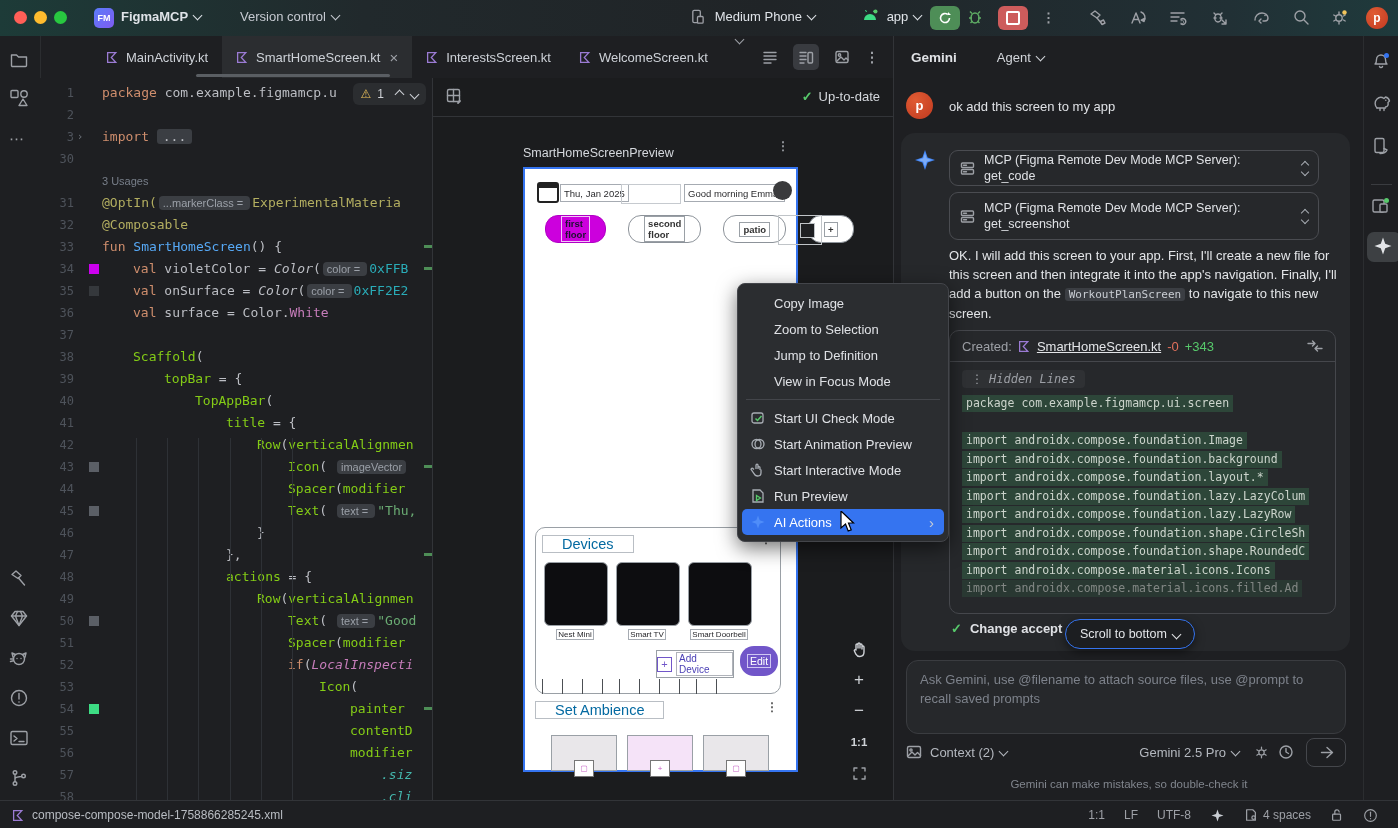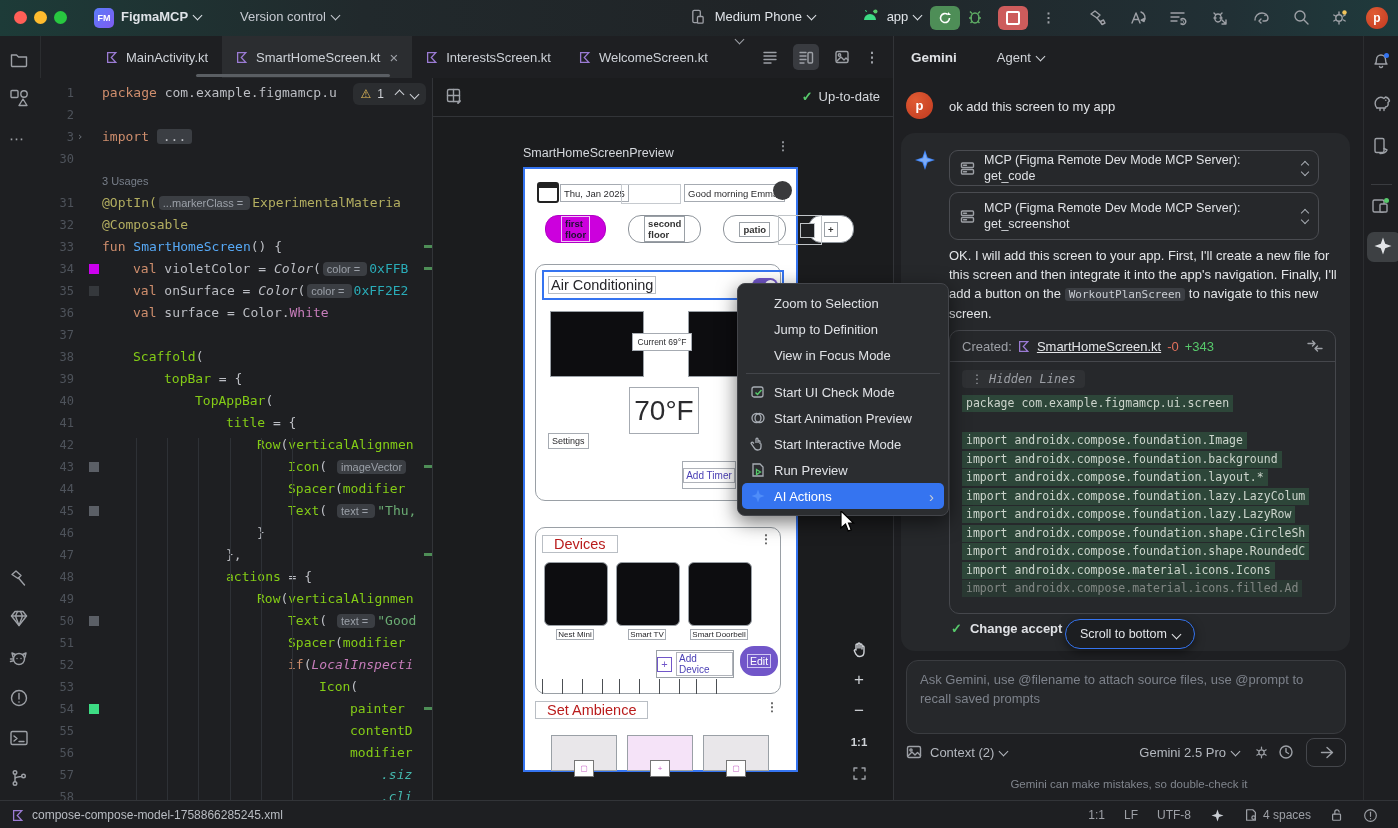--- a/index.html
+++ b/index.html
@@ -93,21 +93,21 @@
   .blackbox{position:absolute;top:46px;height:64px;background:#0d0d10;border:1px solid #9aa0a6;}
   .bb1{left:14px;width:92px;} .bb2{left:152px;width:86px;}
   .ac-cur{position:absolute;left:96px;top:68px;width:58px;height:16px;font-size:8.5px;z-index:2;}
   .ac-temp{position:absolute;left:93px;top:122px;width:68px;height:45px;font-size:28px;}
   .ac-settings{position:absolute;left:12px;top:168px;height:14px;font-size:9px;padding:0 3px;}
   .ac-addtimer{position:absolute;left:146px;top:196px;width:52px;height:26px;font-size:10px;color:#4a3fb5;}
   .ac-addtimer span{border:1px solid #b0b3ba;padding:1px 2px;}
   .pbtn{background:#7156c9;color:#fff;display:flex;align-items:center;justify-content:center;}
   .ac-pbtn{position:absolute;left:204px;top:190px;width:36px;height:32px;border-radius:9px;font-size:11px;overflow:hidden;}
   #dev-card{top:358px;height:165px;}
-  .sec-title{font-size:14.5px;border:1px solid #b9bec4;padding:0 11px;background:#fff;color:#b91c1c;}
+  .sec-title{font-size:14.5px;border:1px solid #b9bec4;padding:0 19px;background:#fff;color:#0369a1;}
   #dev-title{position:absolute;left:6px;top:7px;}
   #dev-dots{position:absolute;right:8px;top:9px;color:#555;}
   .devgrid{position:absolute;left:8px;top:34px;display:flex;gap:10px;}
   .devcell{width:62px;}
   .devimg{width:62px;height:62px;background:#0d0d10;border:1px solid #9aa0a6;border-radius:6px;}
   .devlabel{margin:3px auto 0;font-size:8px;border:1px solid #a6abb2;text-align:center;white-space:nowrap;padding:0 1px;width:fit-content;max-width:66px;overflow:hidden;}
   .adddev{position:absolute;left:120px;top:122px;width:76px;height:26px;border:1px solid #9aa0a6;display:flex;align-items:center;justify-content:center;gap:4px;font-size:10px;color:#4a3fb5;}
   .adddev .plus{width:13px;height:13px;border:1px solid #7156c9;color:#7156c9;display:flex;align-items:center;justify-content:center;font-size:11px;}
   .adddev .adlabel{border:1px solid #b0b3ba;padding:0 2px;}
   .editbtn{position:absolute;left:204px;top:118px;width:38px;height:30px;border-radius:14px;font-size:10.5px;}
@@ -664,37 +664,20 @@
             <span class="chip-label">patio</span>
           </div>
           <div class="chip">
             <span class="chip-label">+</span>
           </div>
         </div>
       <div class="sel-handle">
           <span class="sel-knob"></span>
         </div>
 
-      <div class="card" id="ac-card">
-        <div class="ac-header">
-          <span class="ac-title">Air Conditioning</span>
-          <span class="toggle">
-              <i></i>
-            </span>
-        </div>
-        <div class="blackbox bb1"></div>
-        <div class="blackbox bb2"></div>
-        <span class="bx ac-cur">Current 69°F</span>
-        <div class="bx ac-temp">70°F</div>
-        <span class="bx ac-settings">Settings</span>
-        <div class="bx ac-addtimer">
-            <span>Add Timer</span>
-          </div>
-        <div class="pbtn ac-pbtn">A</div>
-      </div>
 
       <div class="card" id="dev-card">
         <span class="sec-title" id="dev-title">Devices</span>
         <span class="vdots" id="dev-dots">⋮</span>
         <div class="devgrid">
             <div class="devcell">
               <div class="devimg"></div>
               <div class="devlabel">Nest Mini</div>
             </div>
             <div class="devcell">
@@ -903,20 +886,24 @@
     <span class="stripico selico" style="top:196px">
       <svg width="20" height="20" viewBox="0 0 20 20">
           <path d="M10 1.5l2.2 6.3L18.5 10l-6.3 2.2L10 18.5l-2.2-6.3L1.5 10l6.3-2.2z" fill="#e3e5e8"></path>
         </svg>
     </span>
   </div>
 
   <div id="ctxmenu">
       <div class="mitem">
         <span class="micon"></span>
+        <span class="mlabel">Copy Image</span>
+      </div>
+      <div class="mitem">
+        <span class="micon"></span>
         <span class="mlabel">Zoom to Selection</span>
       </div>
       <div class="mitem">
         <span class="micon"></span>
         <span class="mlabel">Jump to Definition</span>
       </div>
       <div class="mitem">
         <span class="micon"></span>
         <span class="mlabel">View in Focus Mode</span>
       </div>

